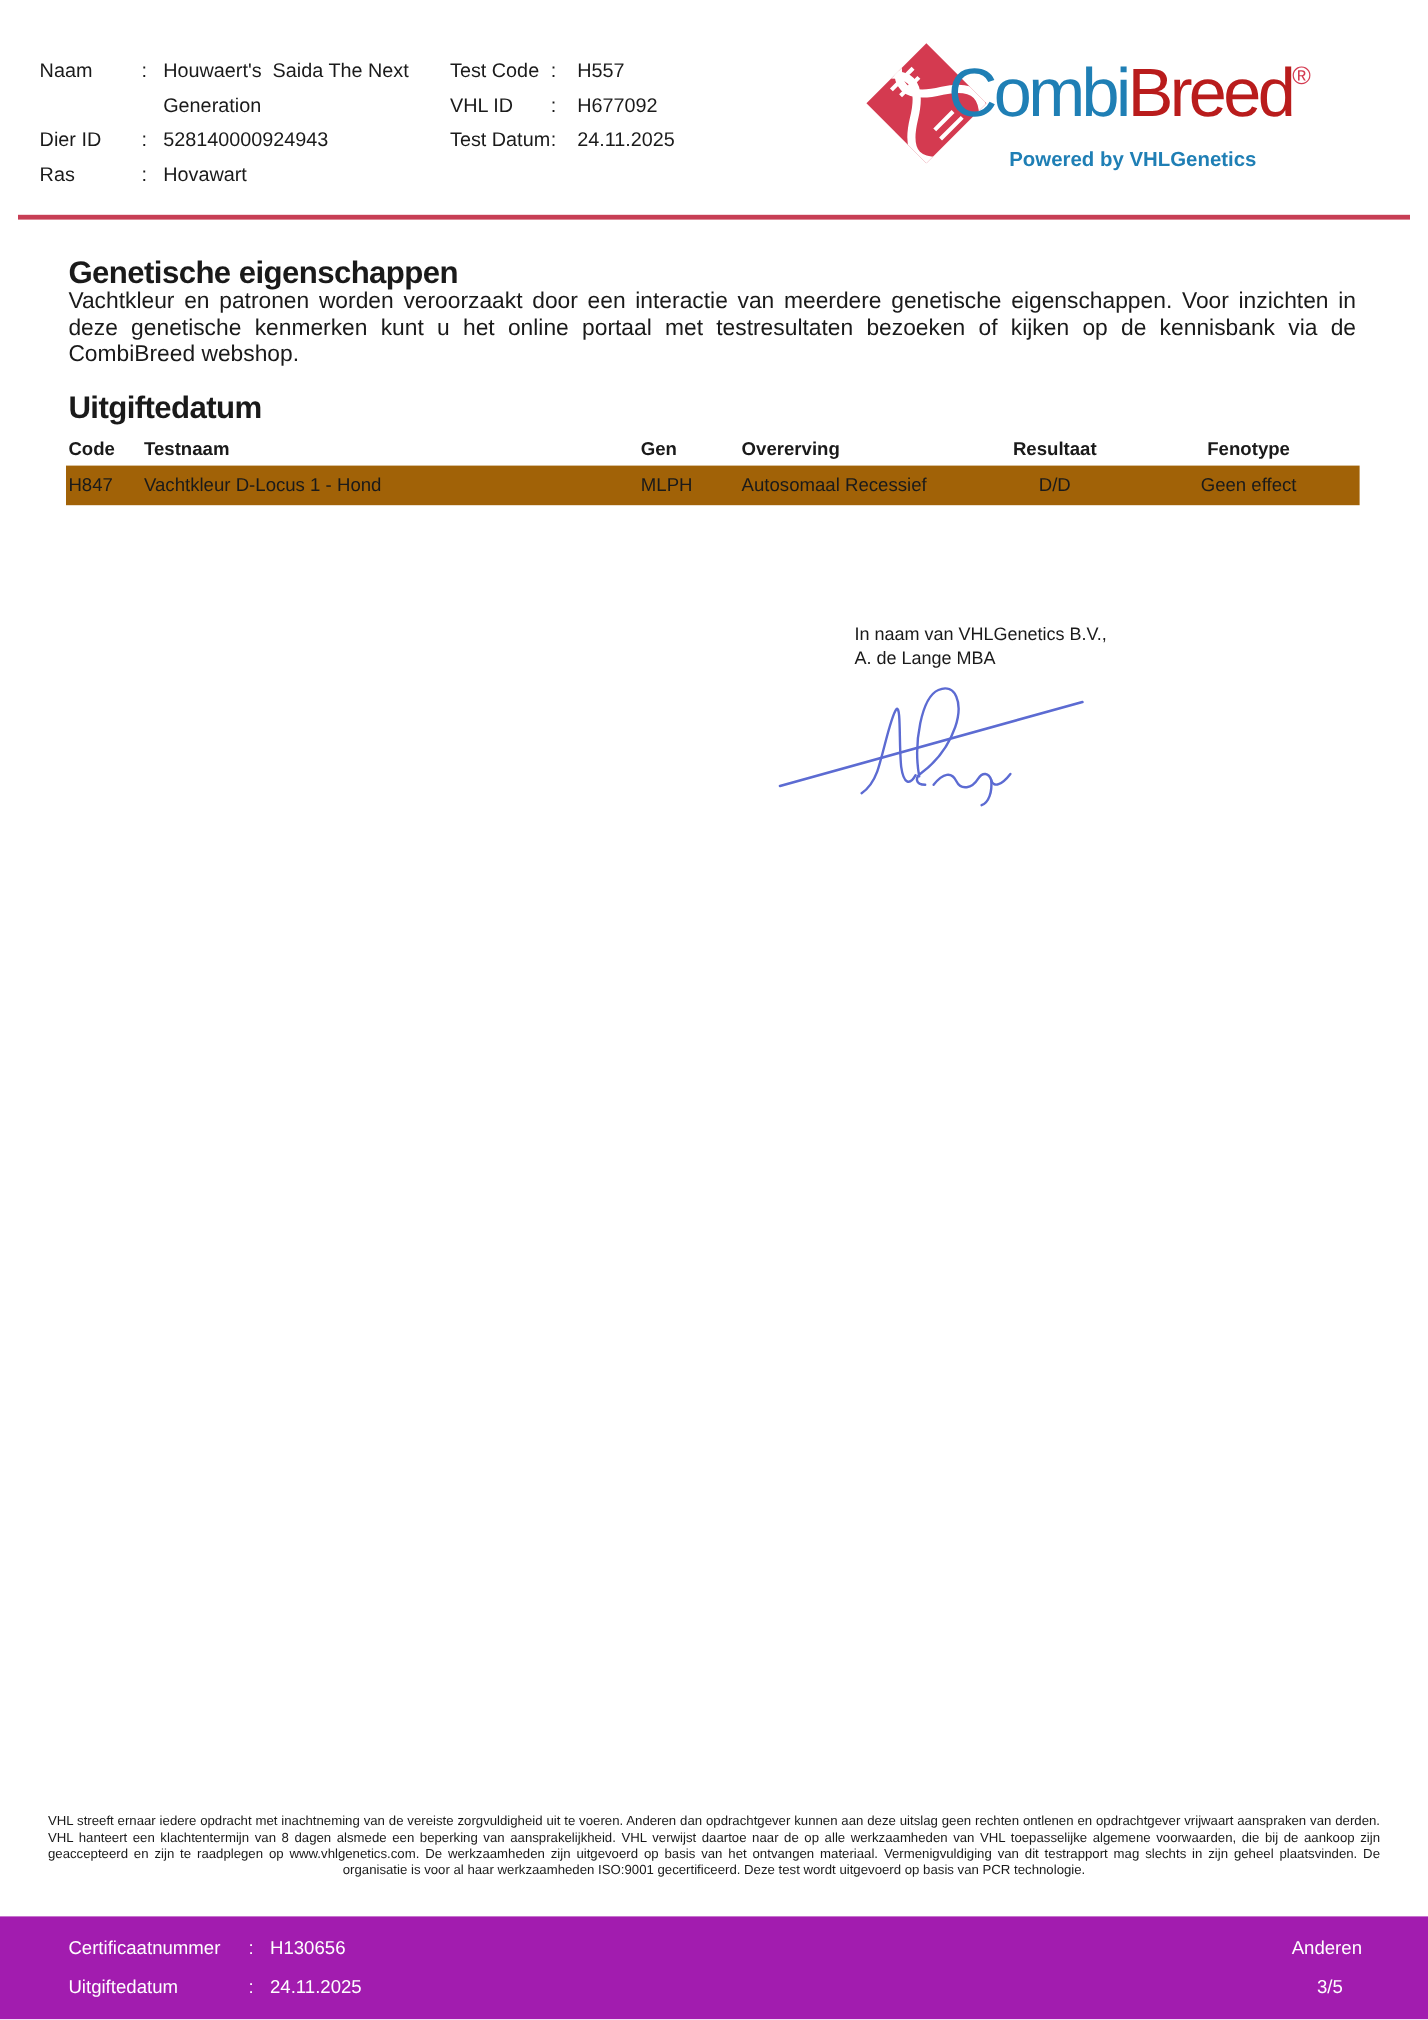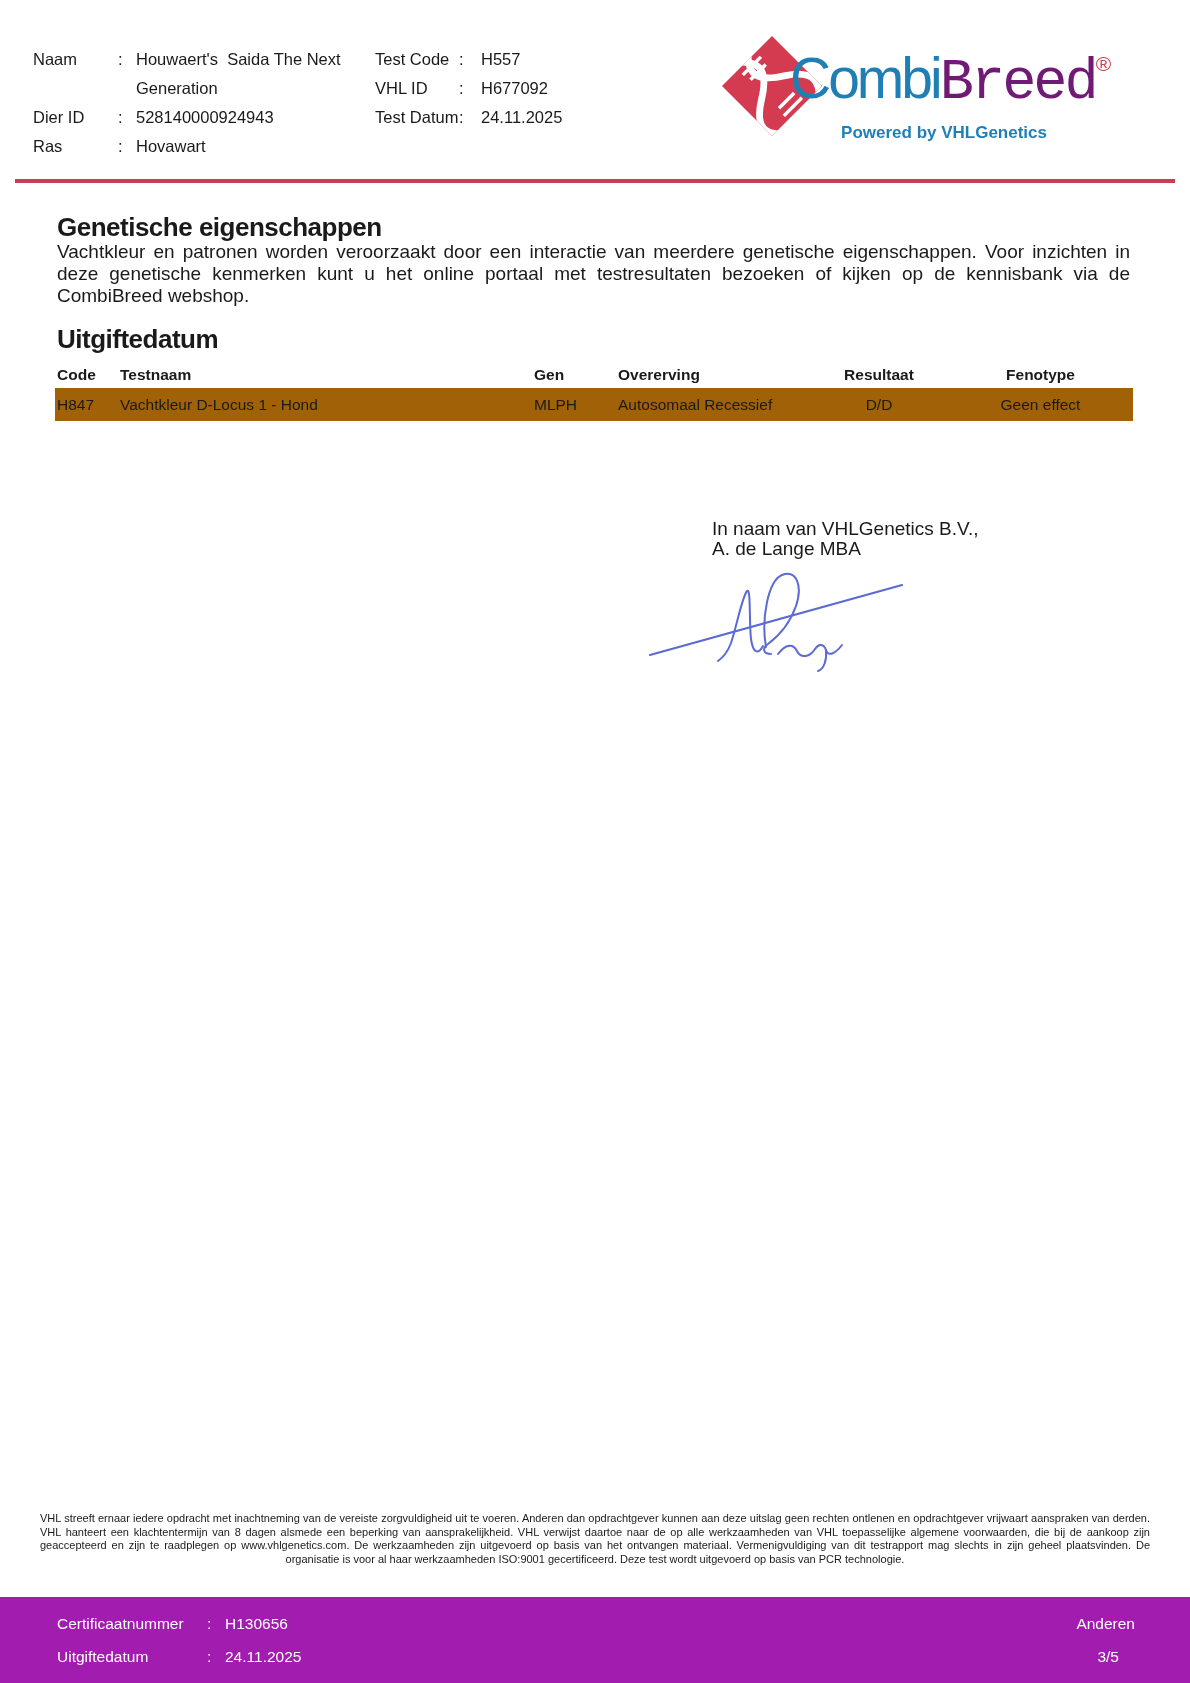--- a/index.html
+++ b/index.html
@@ -17,21 +17,21 @@
   .fcolon{width:18px;flex:0 0 18px;}
   .fval{white-space:pre-wrap;}
   .hdr-left .fval{width:218px;}
   .hdr-right .fval{margin-left:4px;}
 
   
   .logo{position:absolute;left:710px;top:28px;width:380px;height:125px;}
   .logo-diamond{position:absolute;left:8px;top:4px;width:108px;height:108px;}
   .logo-text{position:absolute;left:80px;top:22px;font-size:57px;line-height:1;letter-spacing:-3px;white-space:nowrap;}
   .logo-combi{color:#1F7FB5;}
-  .logo-breed{color:#701a75;font-family:Liberation Mono, monospace;}
+  .logo-breed{color:#b91c1c;}
   .logo-reg{display:inline-block;font-size:21px;color:#D43A50;transform:translateY(-27px);letter-spacing:0;}
   .logo-tagline{position:absolute;left:85px;top:95px;width:252px;text-align:right;
     color:#1F7FB5;font-weight:700;font-size:17px;}
 
   
   .rule{position:absolute;left:15px;top:179px;width:1160px;height:4px;background:#C73E55;}
 
   
   .sec-title{position:absolute;left:57px;top:212px;font-size:26px;font-weight:700;letter-spacing:-0.5px;}
   .sec-body{position:absolute;left:57px;top:241px;width:1073px;font-size:19px;line-height:22px;text-align:justify;}
@@ -39,21 +39,21 @@
   
   .tbl-title{position:absolute;left:57px;top:324px;font-size:26px;font-weight:700;letter-spacing:-0.5px;}
   .tbl{position:absolute;left:55px;top:361px;width:1078px;font-size:15.5px;}
   .thead,.trow{display:grid;grid-template-columns:65px 414px 84px 192px 138px 185px;}
   .thead{font-weight:700;height:27px;align-items:center;}
   .trow{background:#a16207;height:33px;align-items:center;}
   .c1{padding-left:2px;}
   .c5,.c6{text-align:center;}
 
   
-  .sig-text{position:absolute;left:712px;top:519px;font-size:19px;line-height:20px;}
+  .sig-text{position:absolute;left:712px;top:519px;font-size:15px;line-height:20px;}
   .sig-svg{position:absolute;left:630px;top:533px;width:290px;height:140px;}
 
   
   .disclaimer{position:absolute;left:40px;top:1512px;width:1110px;font-size:11px;line-height:13.5px;
     text-align:justify;text-align-last:center;color:#1a1a1a;}
 
   
   .footer{position:absolute;left:0;top:1597px;width:1190px;height:86px;background:#a21caf;color:#fff;}
   .footer-fields{position:absolute;left:57px;top:10px;font-size:15.5px;}
   .footer .frow{line-height:33px;}

